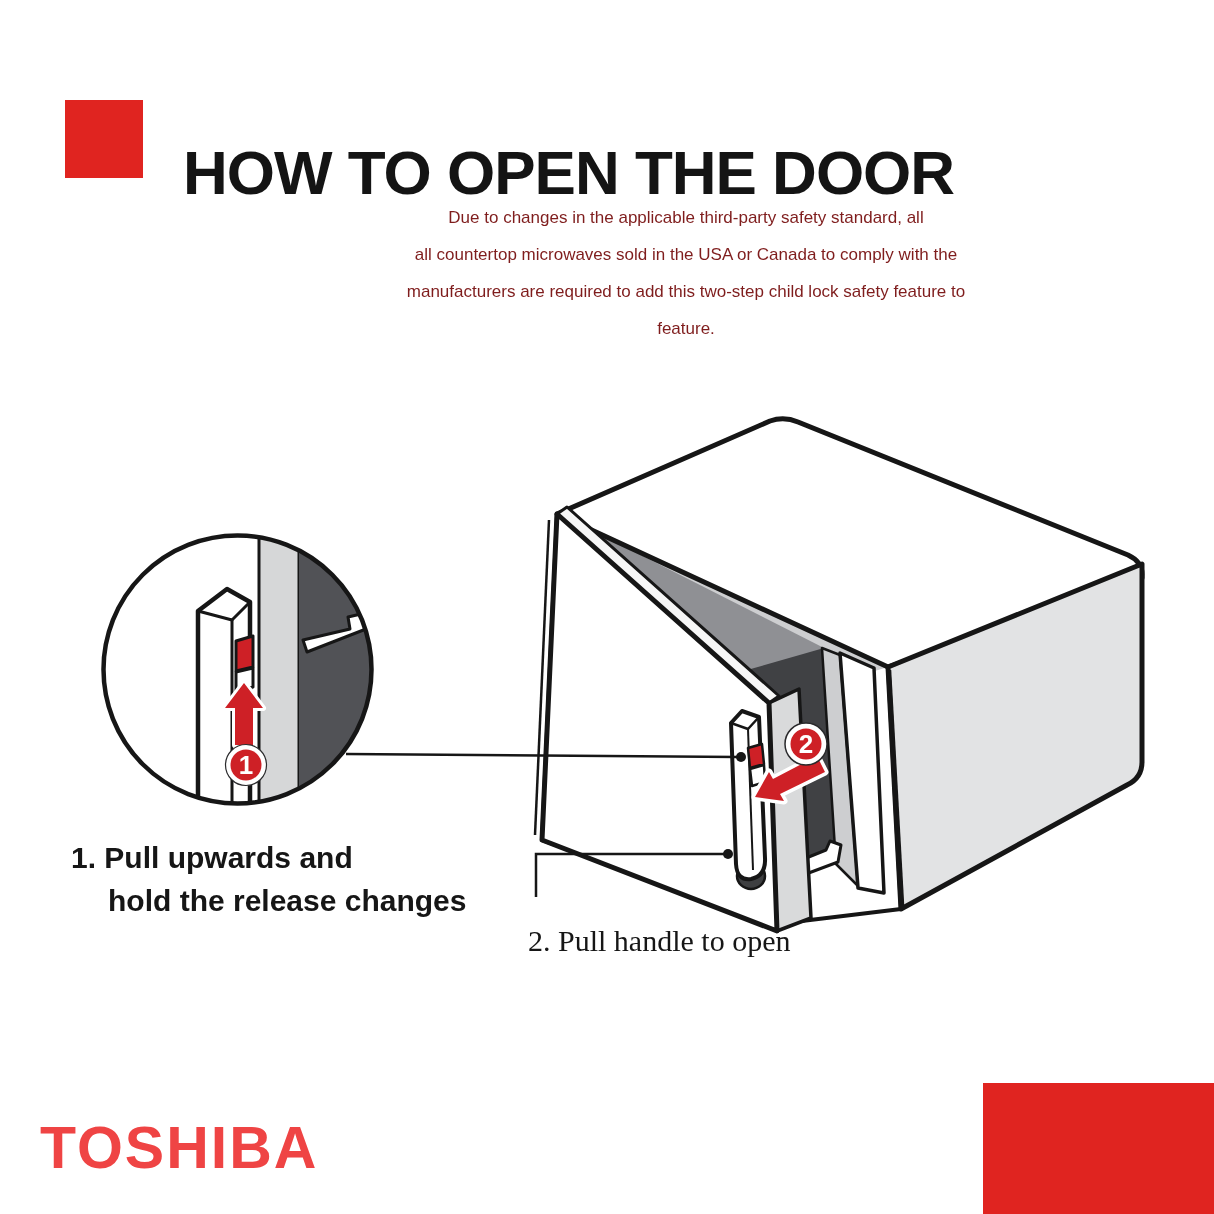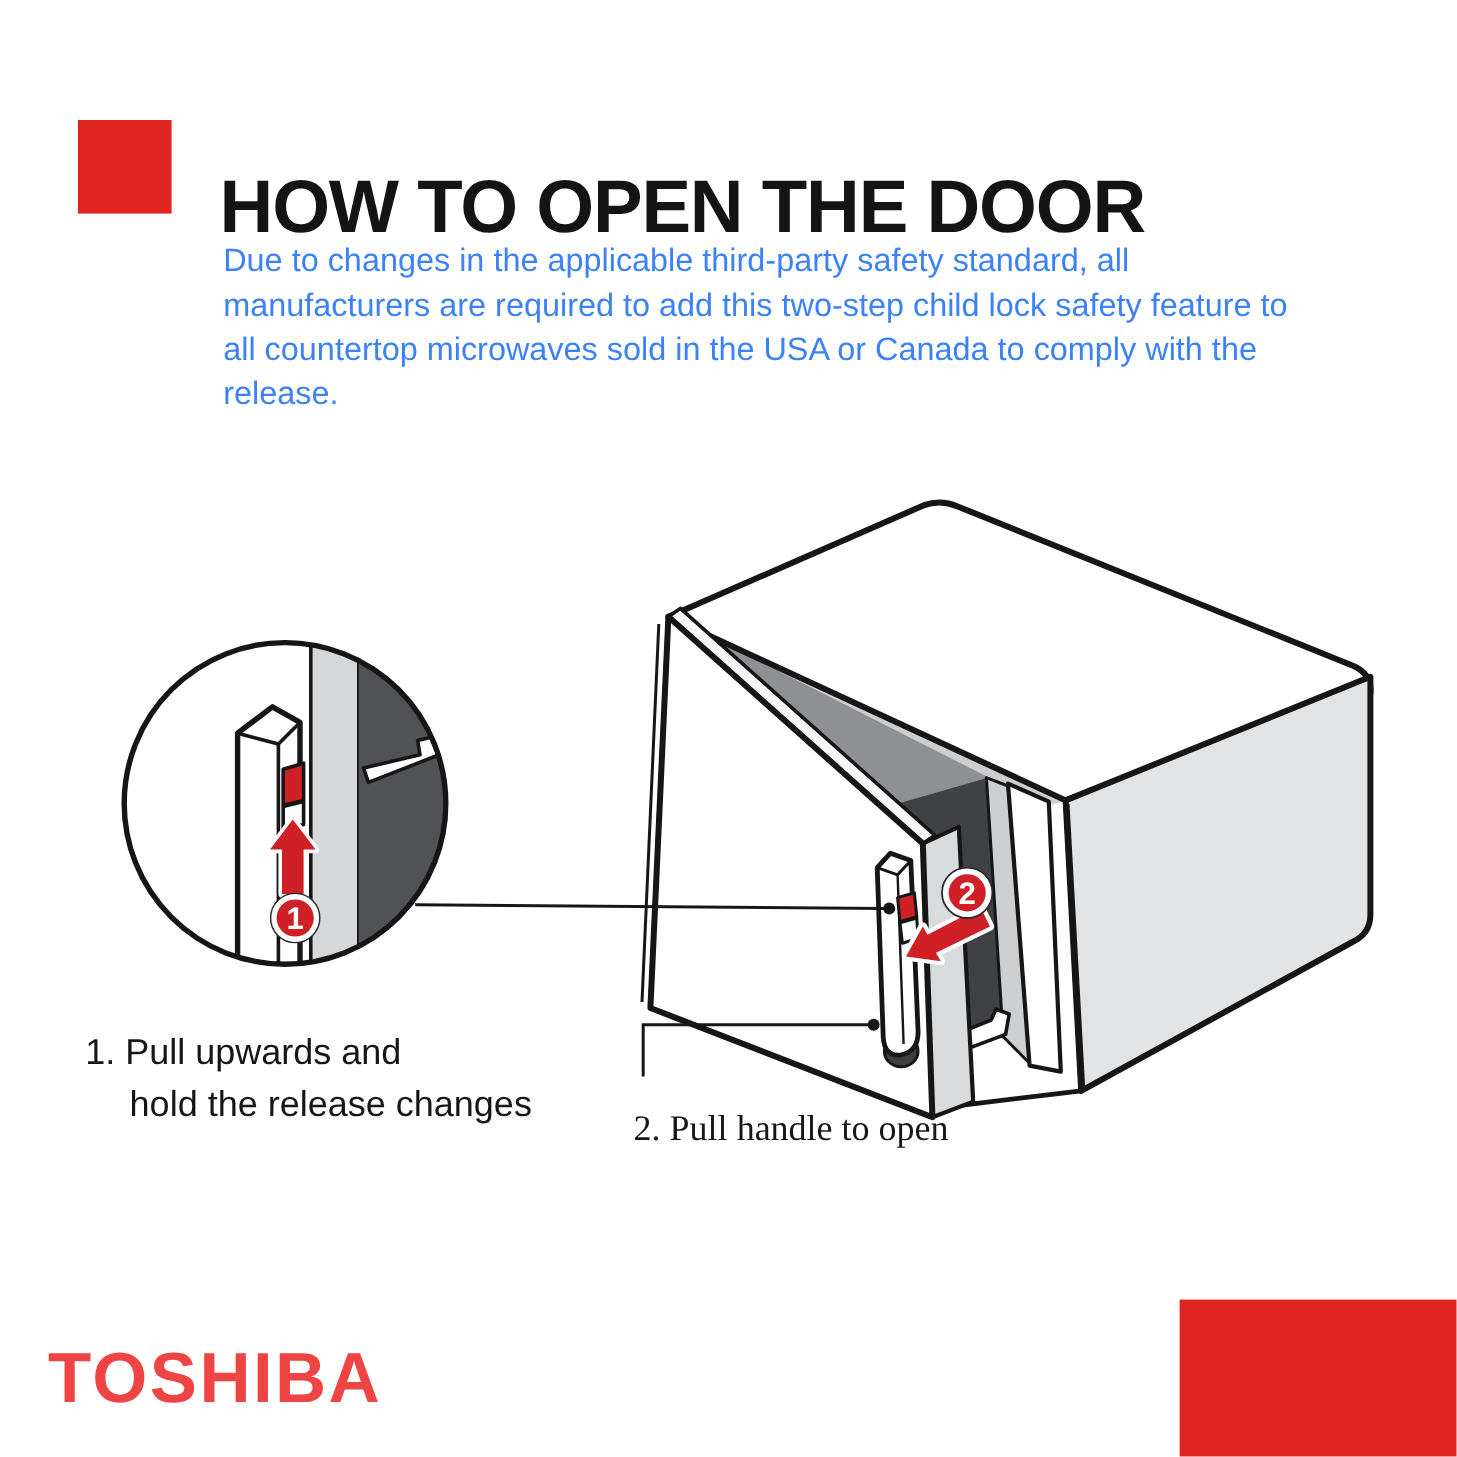--- a/index.html
+++ b/index.html
@@ -9,28 +9,28 @@
   }
   .accent-square{
     position:absolute;left:65px;top:100px;width:78px;height:78px;background:#e02420;
   }
   .page-title{
     position:absolute;left:183px;top:99px;height:64px;line-height:64px;
     font-size:62px;font-weight:900;letter-spacing:-1px;color:#141414;white-space:nowrap;
   }
   .intro{
     position:absolute;left:186px;top:199px;width:1000px;
-    font-size:27px;line-height:37px;color:#3b82f6;
+    font-size:17px;line-height:37px;color:#7f1d1d;text-align:center;
   }
   .intro .line{display:block;white-space:nowrap;}
   .diagram-svg{position:absolute;left:0;top:0;}
   .step-label{
     position:absolute;font-size:30px;line-height:43px;color:#161616;white-space:nowrap;
   }
-  .step-1{left:71px;top:856px;}
+  .step-1{left:71px;top:836px;font-weight:bold;}
   .step-1 .indent{margin-left:37px;}
   .step-2{left:528px;top:919px;font-family:Liberation Serif, serif;}
   .brand-logo{
     position:absolute;left:40px;top:1119px;font-size:59px;line-height:59px;
     font-weight:bold;letter-spacing:2px;color:#ef4444;white-space:nowrap;
   }
   .corner-accent{
     position:absolute;left:983px;top:1083px;width:231px;height:131px;background:#e02420;
   }
   svg text.badge-num{
@@ -41,23 +41,23 @@
 <body>
 
 <div class="sheet">
 
   <div class="accent-square"></div>
 
   <h1 class="page-title">HOW TO OPEN THE DOOR</h1>
 
   <div class="intro">
     <span class="line">Due to changes in the applicable third-party safety standard, all</span>
+    <span class="line">all countertop microwaves sold in the USA or Canada to comply with the</span>
     <span class="line">manufacturers are required to add this two-step child lock safety feature to</span>
-    <span class="line">all countertop microwaves sold in the USA or Canada to comply with the</span>
-    <span class="line">release.</span>
+    <span class="line">feature.</span>
   </div>
 
   <svg class="diagram-svg" width="1214" height="1214" viewBox="0 0 1214 1214">
     <defs>
       <clipPath id="insetClip">
           <circle cx="237.5" cy="669.5" r="134"></circle>
         </clipPath>
     </defs>
 
     <g>

